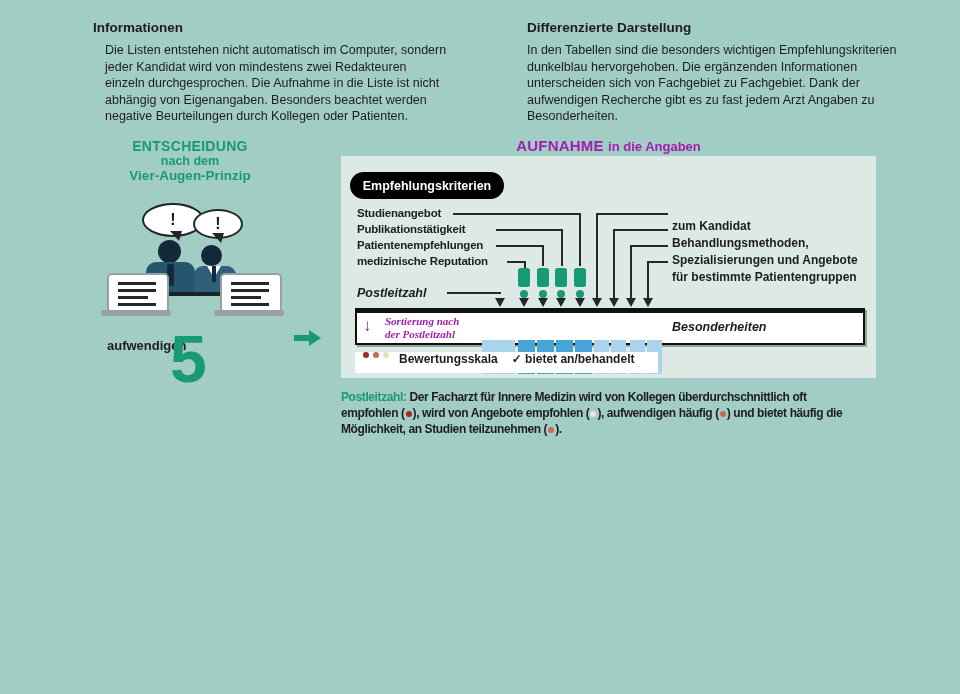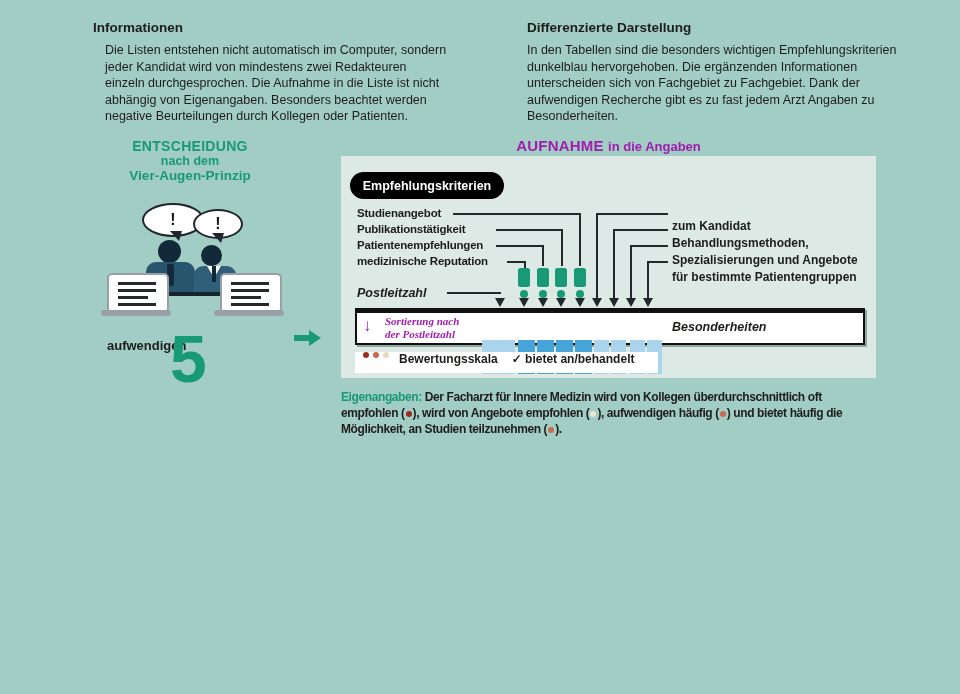--- a/index.html
+++ b/index.html
@@ -208,17 +208,17 @@
 
     <div class="abs legend" style="left:14px;top:196px;width:303px;height:21px;padding-left:8px;box-sizing:border-box;">
       <span class="ldot" style="background: rgb(155, 44, 30);"></span>
       <span class="ldot" style="background: rgb(201, 106, 80);"></span>
       <span class="ldot" style="background: rgb(234, 219, 196);"></span>
       <span style="margin-left:6px;">Bewertungsskala</span>
       <span style="margin-left:14px;">✓ bietet an/behandelt</span>
     </div>
   </div>
 
-  <div class="abs example" style="left:341px;top:389px;width:580px;"><span style="color: rgb(24, 154, 118);">Eigenangaben: </span><span>Der Facharzt für Innere Medizin wird von Kollegen überdurchschnittlich oft
+  <div class="abs example" style="left:341px;top:389px;width:580px;"><span style="color: rgb(24, 154, 118);">Postleitzahl: </span><span>Der Facharzt für Innere Medizin wird von Kollegen überdurchschnittlich oft
 empfohlen (</span><span class="inline-dot" style="background: rgb(155, 44, 30);"></span><span>), wird von Angebote empfohlen (</span><span class="inline-dot" style="background: rgb(239, 229, 209);"></span><span>), aufwendigen häufig (</span><span class="inline-dot" style="background: rgb(201, 106, 80);"></span><span>) und bietet häufig die
 Möglichkeit, an Studien teilzunehmen (</span><span class="inline-dot" style="background: rgb(201, 106, 80);"></span><span>).</span></div>
 
 </div>
 
 </body></html>

